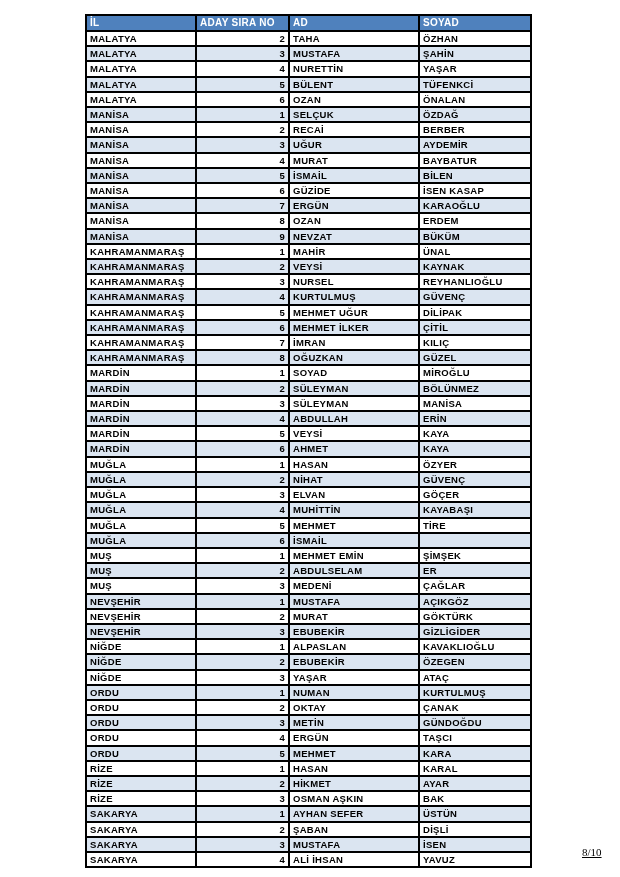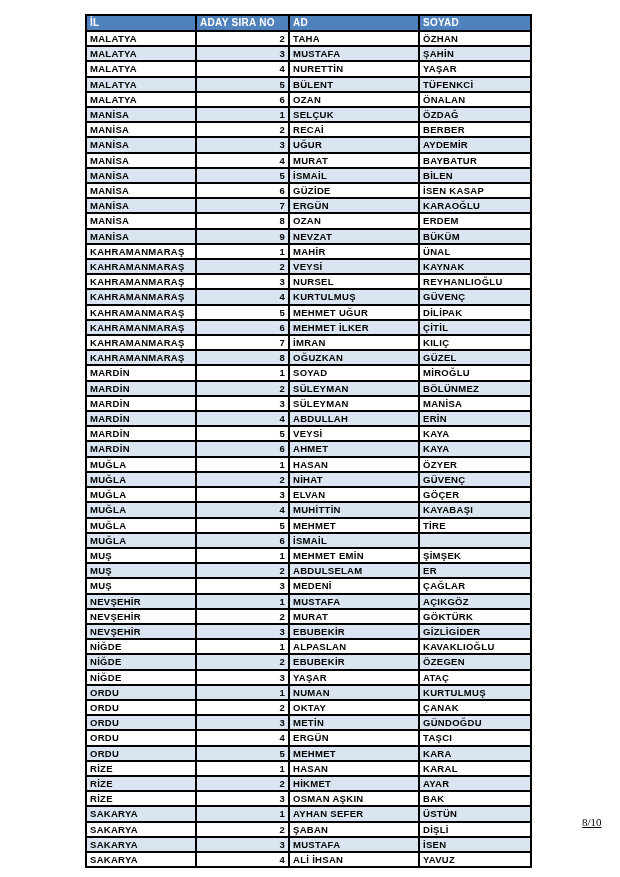--- a/index.html
+++ b/index.html
@@ -54,21 +54,21 @@
     height:13.2px;
     line-height:13.2px;
     text-align:left;
     background:#ffffff;
   }
   .doc-table td.num{text-align:right;}
   .doc-table tr.band td{background:var(--band-bg);}
   .page-num{
     position:absolute;
     left:582px;
-    top:816px;
+    top:846px;
     font-family:"Liberation Serif",serif;
     font-size:11px;
     color:#000;
     text-decoration:underline;
   }
 </style>
 </head>
 <body>
 
 <table class="doc-table">

